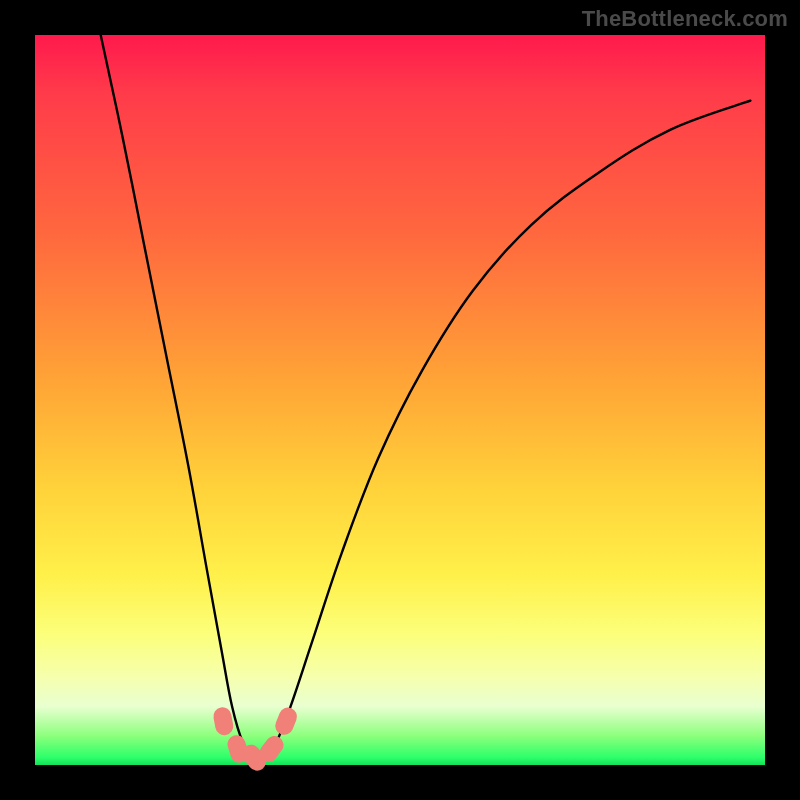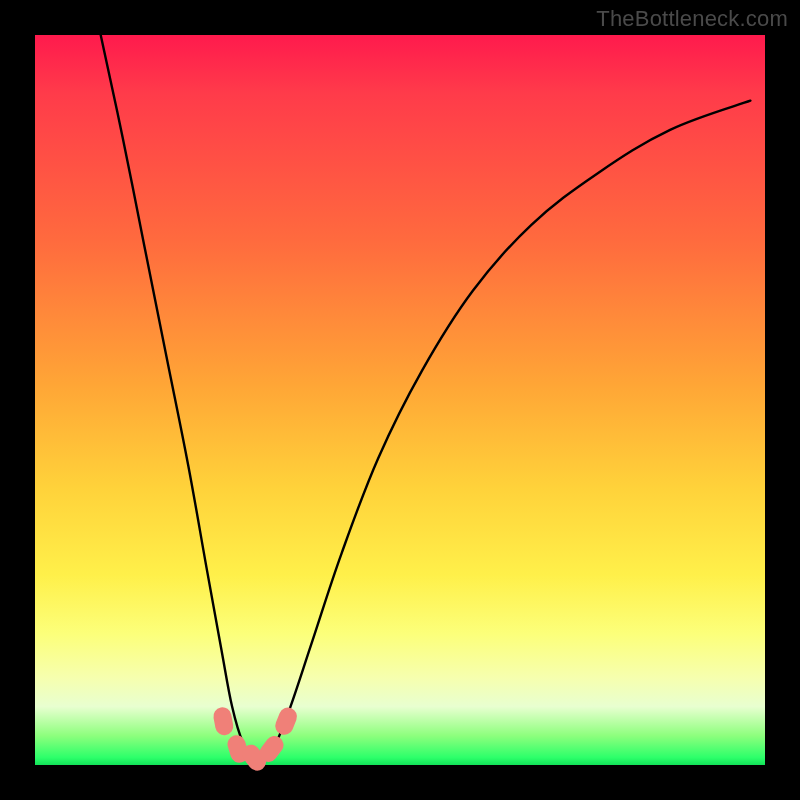--- a/index.html
+++ b/index.html
@@ -42,21 +42,21 @@
       #12e258 100%
     );
   }
   .attribution {
     position: absolute;
     top: 6px;
     right: 12px;
     color: #4a4a4a;
     font-size: 22px;
     letter-spacing: 0.2px;
-    font-weight: 400;
+    font-weight: 700;
   }
   svg.curve {
     position: absolute;
     left: 0;
     top: 0;
     width: 730px;
     height: 730px;
     overflow: visible;
   }
 </style>

